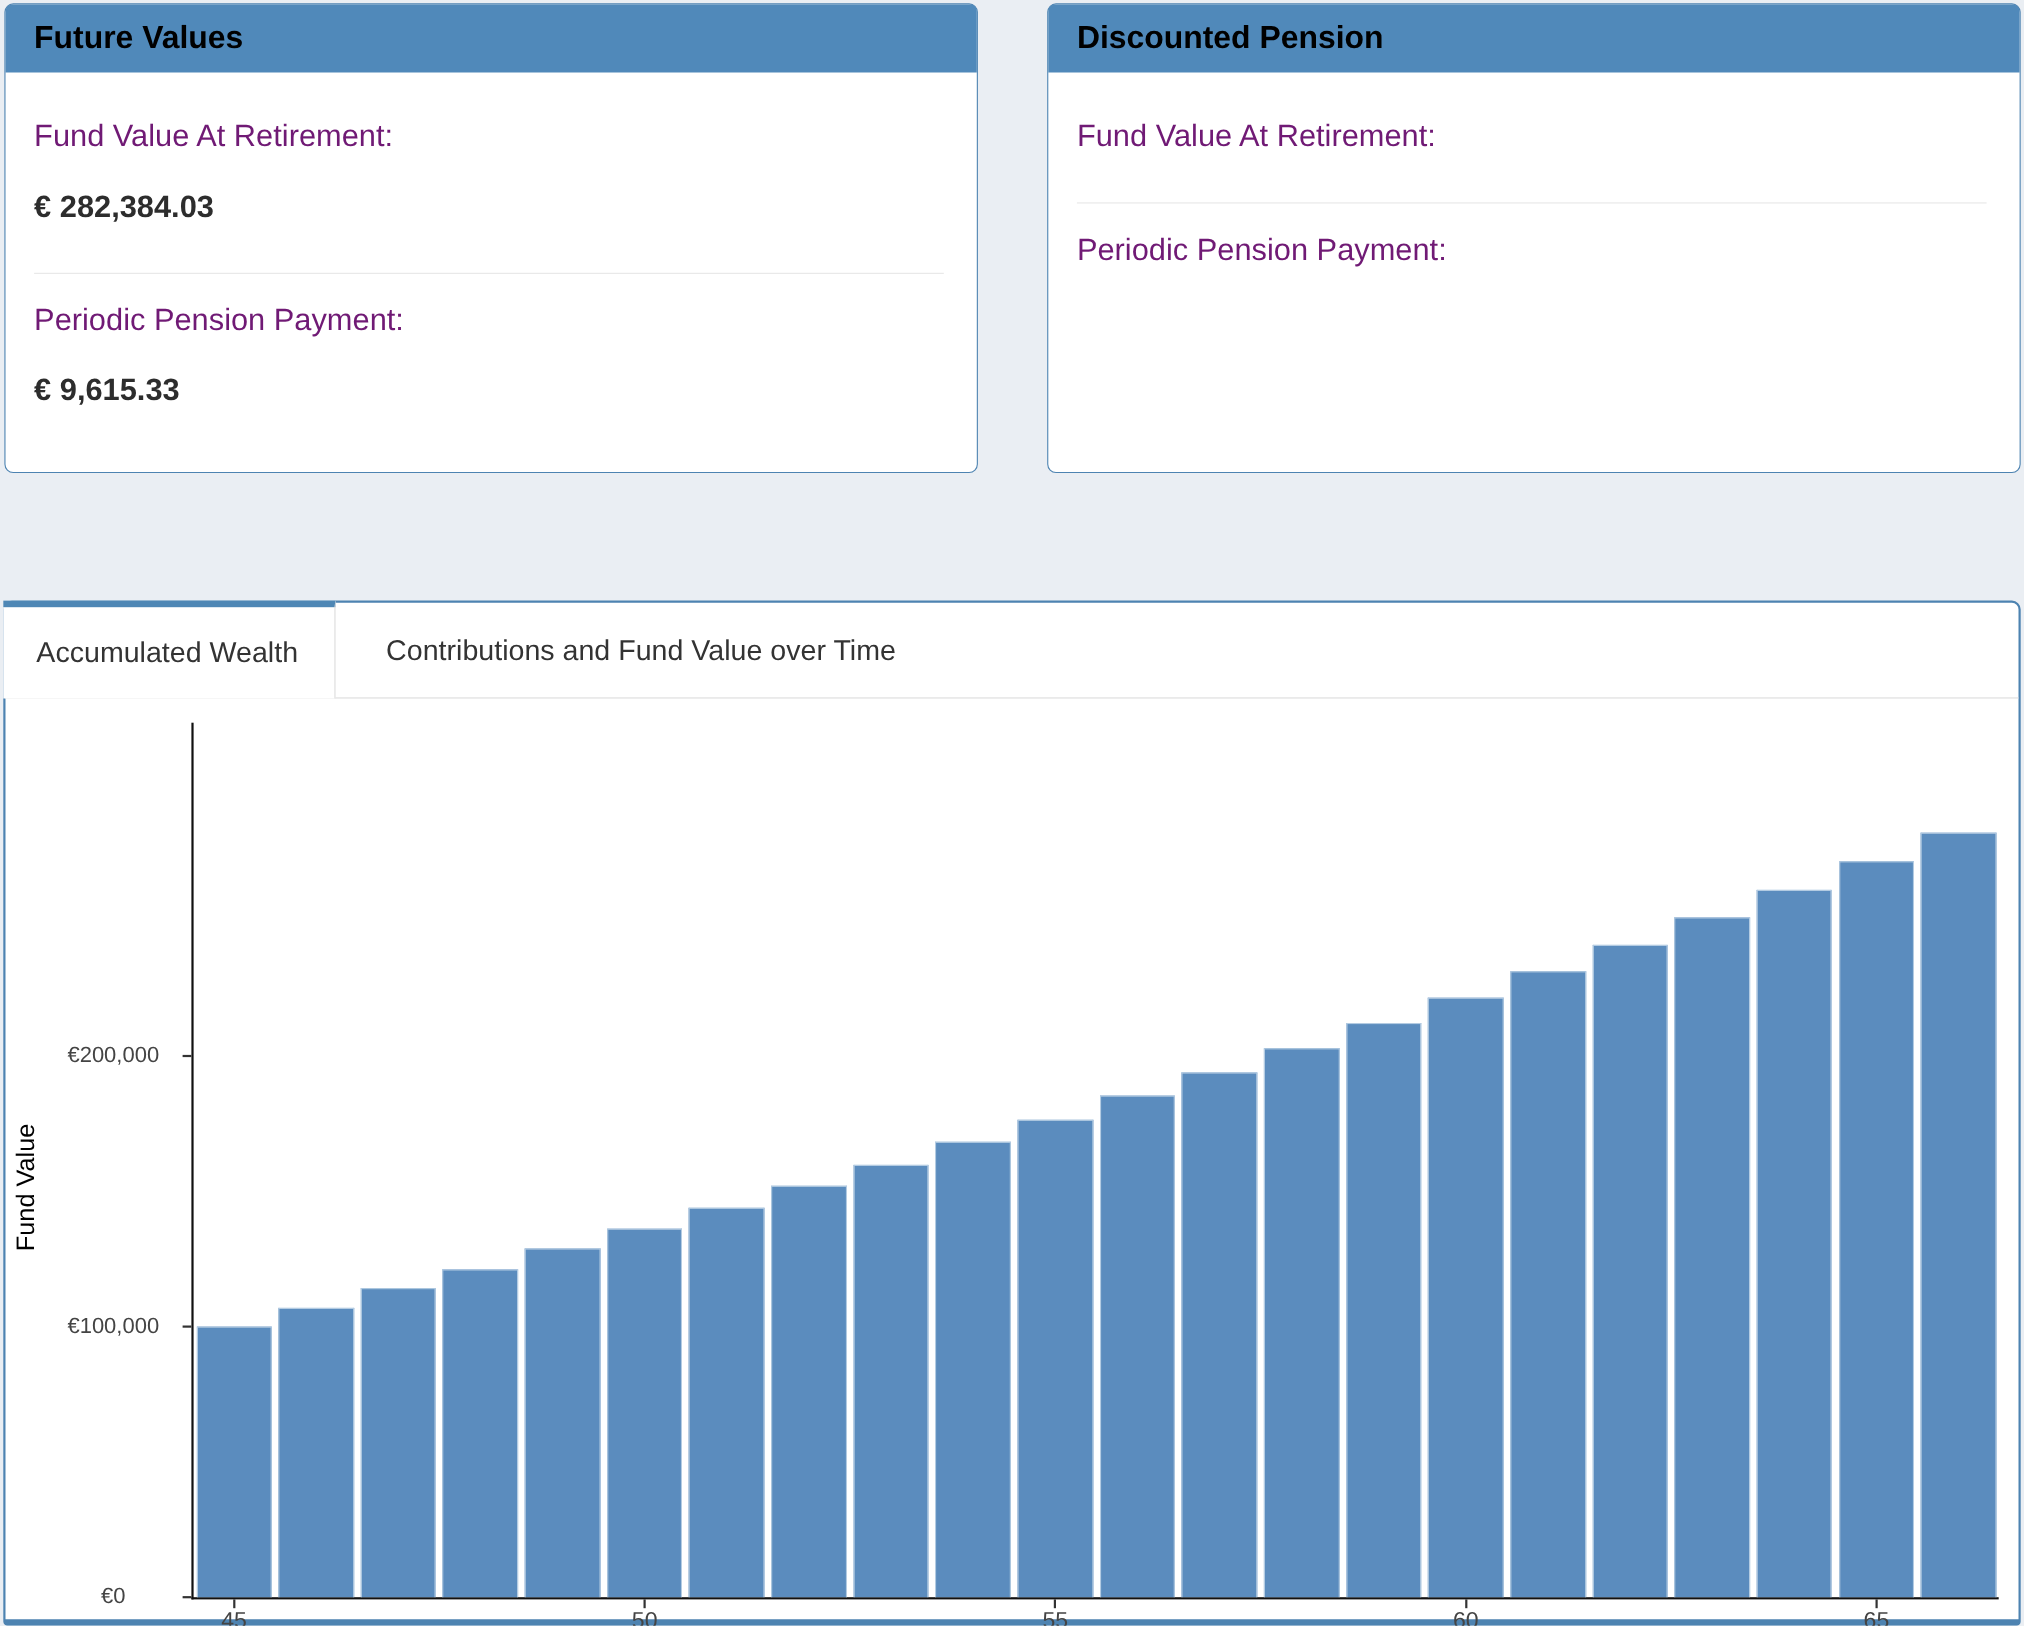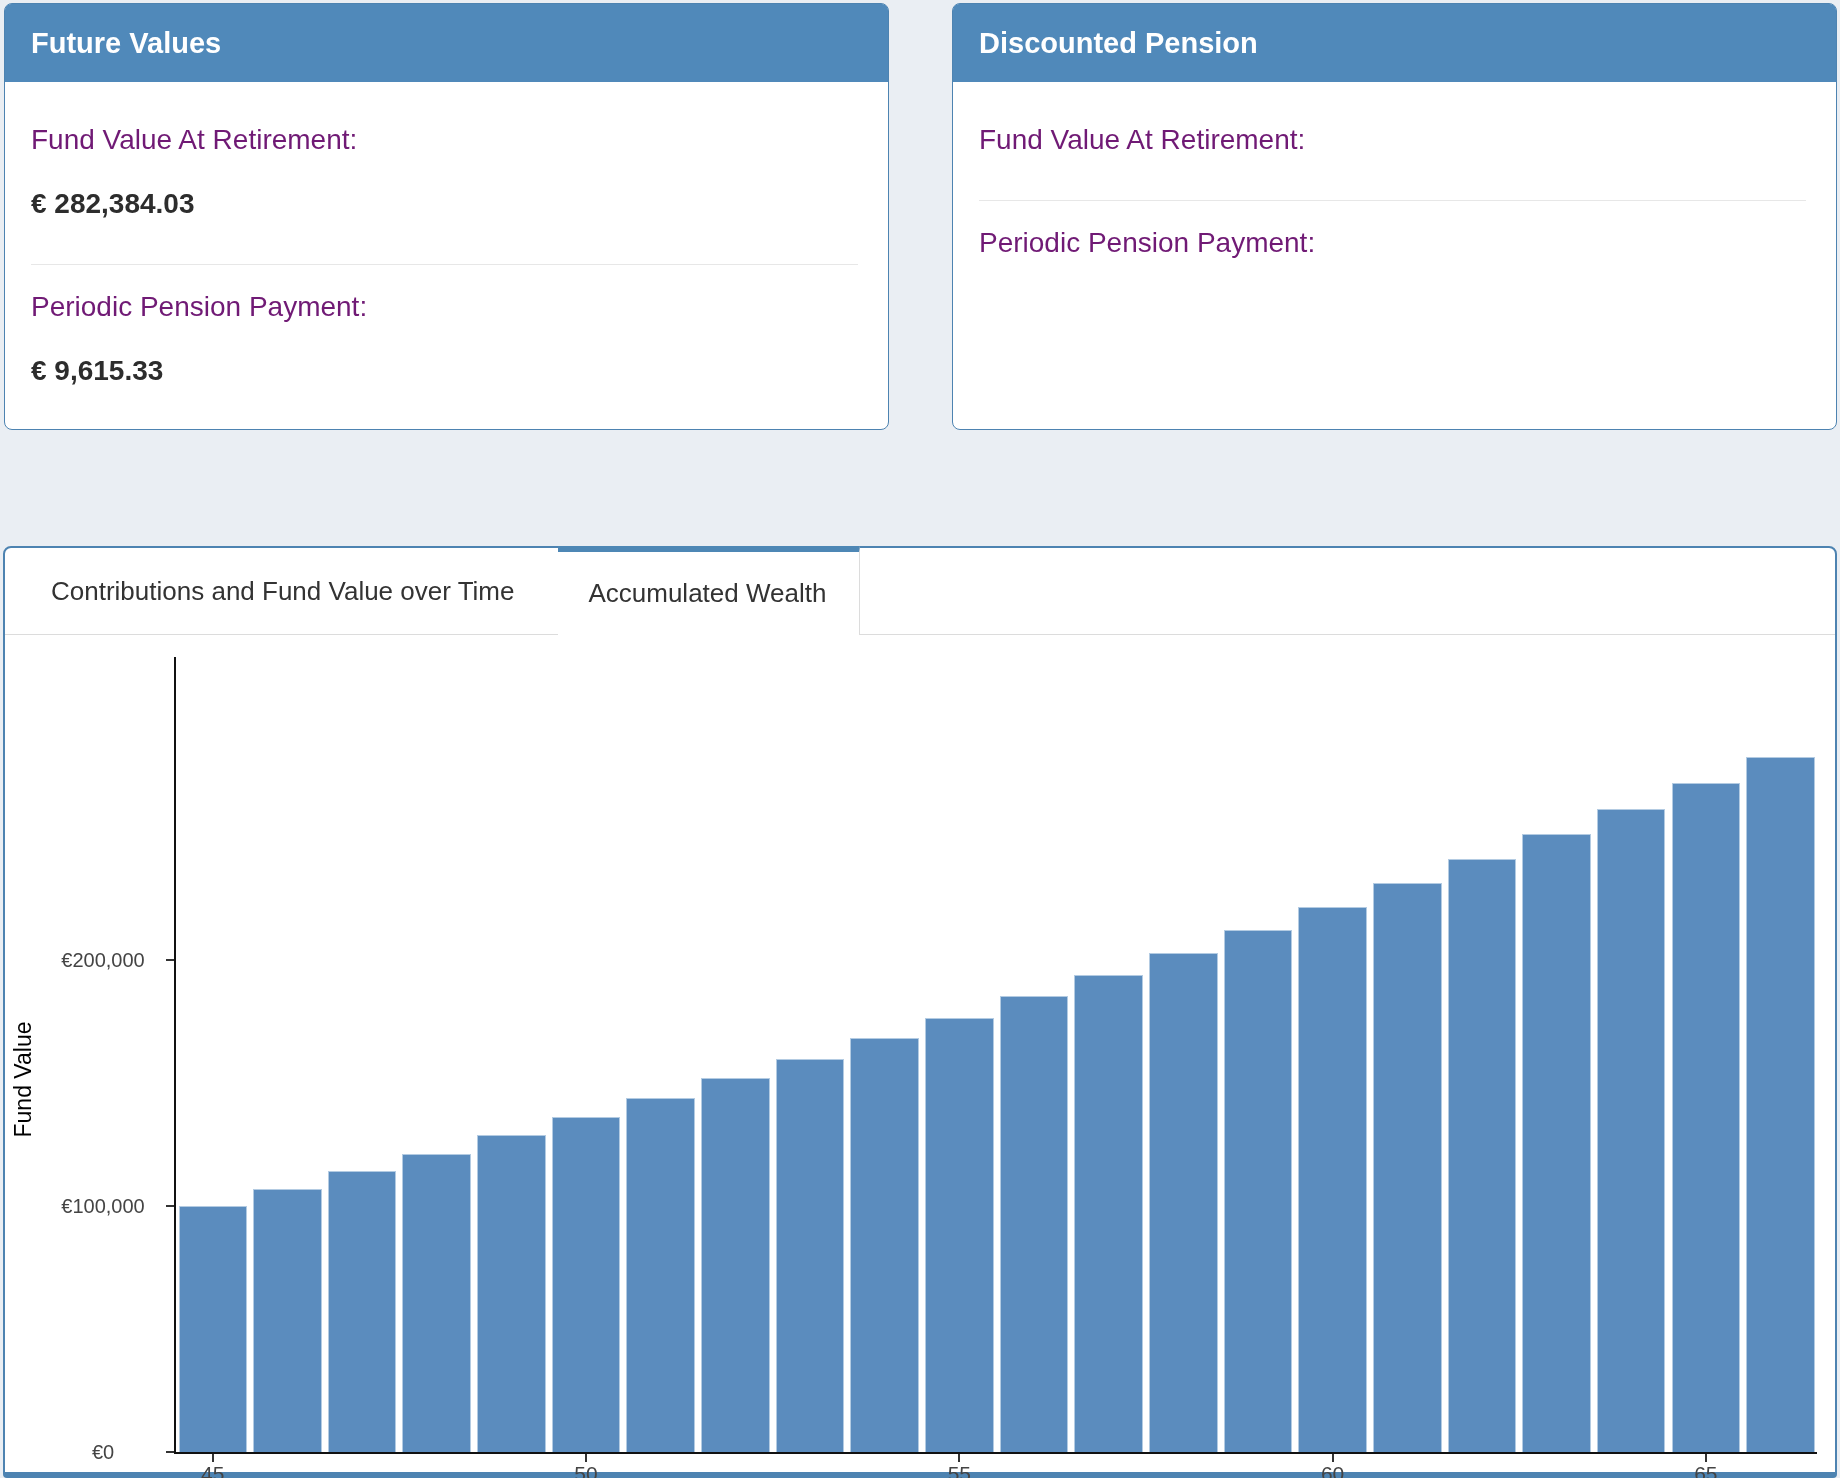--- a/index.html
+++ b/index.html
@@ -5,23 +5,23 @@
   * { box-sizing: border-box; margin: 0; padding: 0; }
   html,body { width:1840px; height:1478px; overflow:hidden;
     font-family:"Liberation Sans", sans-serif; background:#eaeef3; color:#333; }
   .page { position:relative; width:1840px; height:1478px; }
 
   
   .card { position:absolute; top:3px; width:885px; height:427px;
     background:#ffffff; border:1px solid #4d83b1; border-radius:8px; }
   .card.left  { left:4px; }
   .card.right { left:952px; }
-  .card-header { height:78px; background:#5089ba; border-radius:6px 6px 0 0;
+  .card-header { height:62px; background:#5089ba; border-radius:6px 6px 0 0;
     display:flex; align-items:center; padding:0 26px;
-    color:#ffffff; font-size:29px; font-weight:700; }
+    color:#000000; font-size:29px; font-weight:700; }
   .card-body { padding:26px 30px 0 26px; }
   .stat-label { font-size:28px; color:#701a75; margin-top:16px; }
   .stat-value { font-size:28px; font-weight:700; color:#2d2d2d; margin-top:32px; }
   .card-divider { border:none; border-top:1px solid #e7e7e7; margin:44px 0 26px 0; }
 
   
   .tab-panel { position:absolute; left:3px; top:546px; width:1834px; height:932px;
     background:#ffffff; border:2px solid #4d83b1; border-bottom-width:6px;
     border-radius:8px 8px 4px 4px; }
   .tab-bar { position:relative; height:87px; border-bottom:1px solid #dcdcdc;
@@ -71,25 +71,25 @@
     </div>
     <div class="card-body">
       <div class="stat-label">Fund Value At Retirement:</div>
       <hr class="card-divider">
       <div class="stat-label">Periodic Pension Payment:</div>
     </div>
   </div>
 
   <div class="tab-panel">
     <div class="tab-bar">
+      <div class="tab active">
+        <span>Accumulated Wealth</span>
+      </div>
       <div class="tab inactive">
         <span>Contributions and Fund Value over Time</span>
-      </div>
-      <div class="tab active">
-        <span>Accumulated Wealth</span>
       </div>
     </div>
 
     <div class="chart" id="chart">
       <div class="ylabel">Fund Value</div>
 
       <div class="axis-y"></div>
       <div class="axis-x" id="axis-x" style="width: 1643px;"></div>
 
     <div class="bar" style="left: 173.5px; width: 68.5px; top: 570.87px; height: 246.13px; background: rgb(91, 140, 190);"></div>

